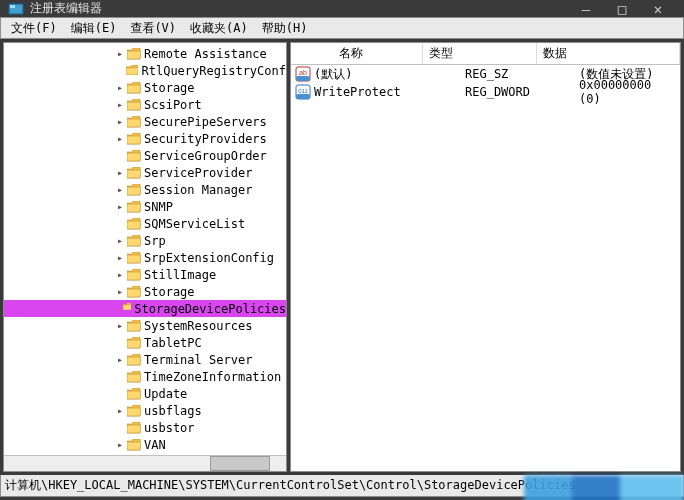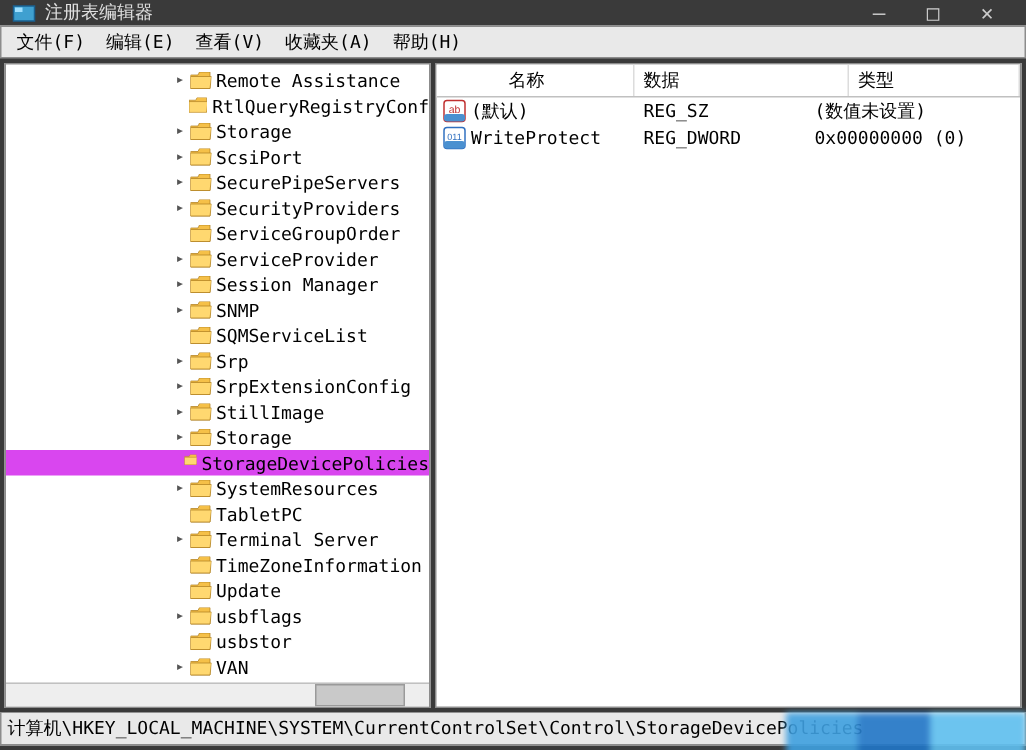--- a/index.html
+++ b/index.html
@@ -21,21 +21,21 @@
   .tw { width:12px; text-align:center; color:#555; font-size:10px; line-height:12px; }
   .folder { width:14px; height:12px; margin:0 3px 0 1px; }
   .folder svg { display:block; }
   .tree-label { font-size:12px; }
   .cols { height:22px; border-bottom:1px solid #c0c0c0; display:flex; align-items:center; background:#fff; }
   .col { padding:2px 6px; font-size:12px; border-right:1px solid #dcdcdc; height:100%; display:flex; align-items:center; }
   .col.c1 { width:132px;padding-left:48px; } .col.c2 { width:114px; } .col.c3 { flex:1; }
   .rows { flex:1; }
   .vrow { display:flex; align-items:center; height:18px; }
   .vc1 { width:132px; padding-left:4px; display:flex; align-items:center; gap:3px; }
-  .vc2 { width:114px; padding-left:6px; }
+  .vc2 { width:114px; padding-left:6px;margin-left:36px; }
   .vc3 { flex:1; padding-left:6px; }
   .vicon { width:16px; height:16px; }
   .scrollbar-h { height:16px; background:#eee; border-top:1px solid #c0c0c0; display:flex; justify-content:flex-end; }
   .sb-thumb { background:#c9c9c9; border:1px solid #9a9a9a; }
   .statusbar { height:22px; background:#e9e9e9; border:1px solid #8c8c8c; border-top:none; display:flex; align-items:center; padding:0 4px; font-size:12px; }
   .blur { position:absolute; right:0; top:0; width:160px; height:34px; background:linear-gradient(90deg,#3fa0e0 0%,#3fa0e0 30%,#2176c7 30%,#2176c7 60%,#5fc0f0 60%,#5fc0f0 100%); filter:blur(2px); opacity:0.9; }
   .footer-wrap { position:relative; }
 </style>
 </head>
 <body>
@@ -306,22 +306,22 @@
             <span class="tree-label">VAN</span>
           </div>
         </div>
       <div class="scrollbar-h">
         <div class="sb-thumb" style="width:60px;margin-right:16px"></div>
       </div>
     </div>
     <div class="pane right">
       <div class="cols">
         <div class="col c1">名称</div>
+        <div class="col c2">类型</div>
         <div class="col c3">数据</div>
-        <div class="col c2">类型</div>
       </div>
       <div class="rows" id="rows">
           <div class="vrow">
             <div class="vc1">
               <span class="vicon"><svg viewBox="0 0 16 16">
                   <rect x="1" y="1" width="14" height="14" rx="2" fill="#fff" stroke="#c03030"></rect>
                   <text x="8" y="9" font-size="7" text-anchor="middle" fill="#c03030" font-family="sans-serif">ab</text>
                   <rect x="1" y="10" width="14" height="5" rx="2" fill="#4a90d0"></rect>
                 </svg></span>
               <span>(默认)</span>

